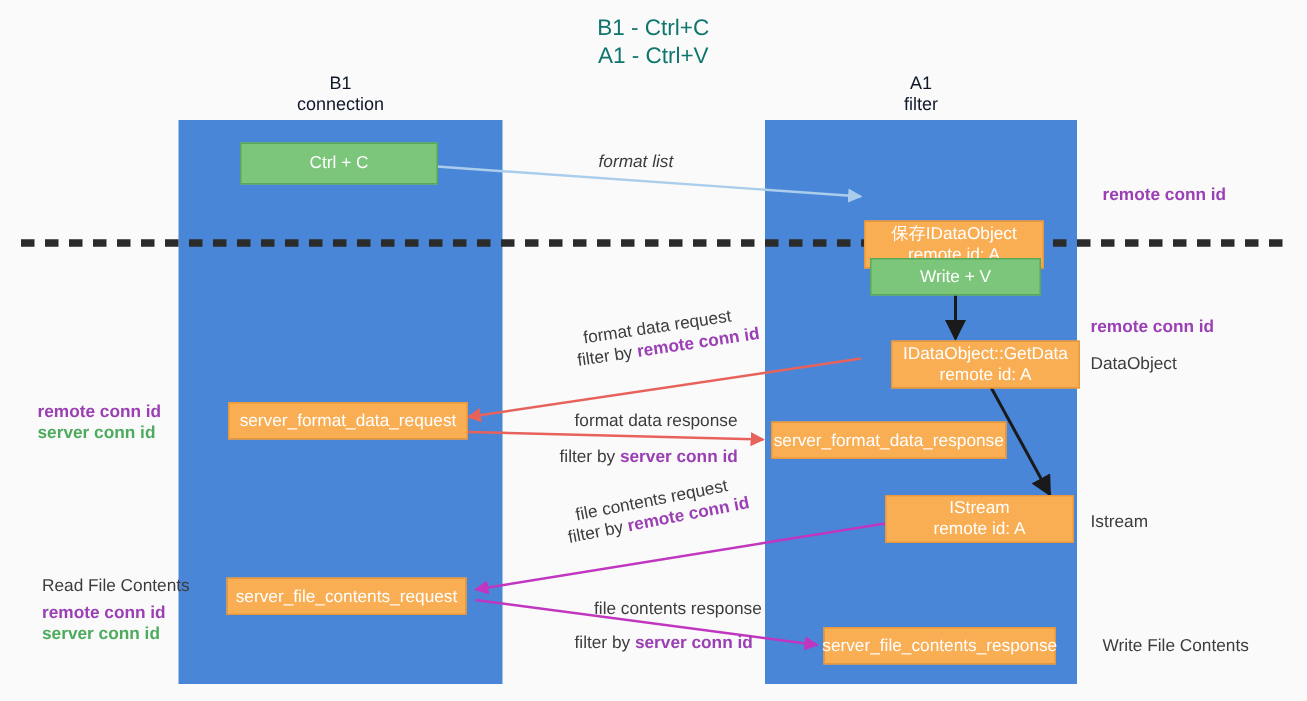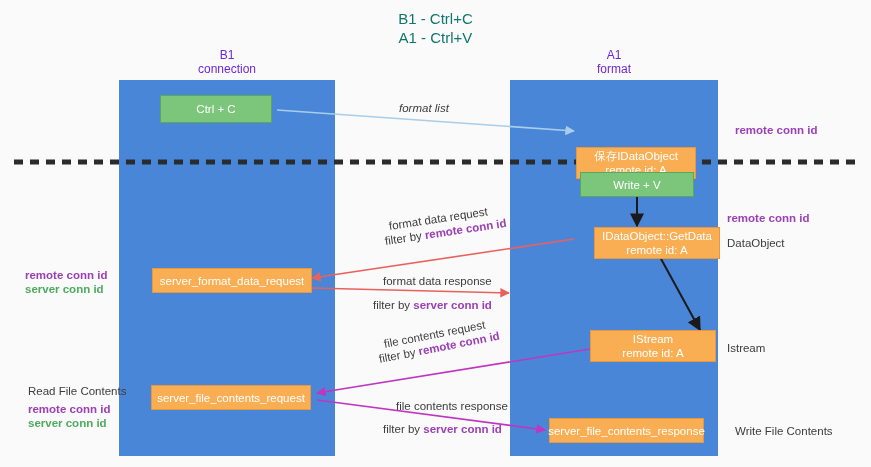--- a/index.html
+++ b/index.html
@@ -29,21 +29,21 @@
     text-align: center;
     font-size: 15px;
     color: #0f766e;
     line-height: 19px;
   }
 
   
   .col-head {
     text-align: center;
     font-size: 12px;
-    color: #6d28d9;
+    color: #0f172a;
     line-height: 14px;
   }
 
   
   .lane {
     background: #4a86d8;
   }
 
   
   .node {
@@ -92,21 +92,21 @@
     <div>B1 - Ctrl+C</div>
     <div>A1 - Ctrl+V</div>
   </div>
 
   <div class="abs col-head" style="left:119px; top:48px; width:216px;">
     <div>B1</div>
     <div>connection</div>
   </div>
   <div class="abs col-head" style="left:510px; top:48px; width:208px;">
     <div>A1</div>
-    <div>format</div>
+    <div>filter</div>
   </div>
 
   <div class="abs lane" style="left:119px; top:80px; width:216px; height:376px;"></div>
   <div class="abs lane" style="left:510px; top:80px; width:208px; height:376px;"></div>
 
   <svg class="abs" style="left:0; top:0;" width="871" height="467">
     <defs>
       <marker id="ah-blue" viewBox="0 0 10 10" refX="9" refY="5" markerWidth="6" markerHeight="6" orient="auto-start-reverse">
         <path d="M 0 0 L 10 5 L 0 10 z" fill="#a9cdea"></path>
       </marker>
@@ -131,21 +131,21 @@
 
     <line x1="312" y1="288" x2="509" y2="293" stroke="#e8625c" stroke-width="1.6" marker-end="url(#ah-red)"></line>
 
     <line x1="660" y1="257" x2="700" y2="330" stroke="#1a1a1a" stroke-width="2" marker-end="url(#ah-black)"></line>
 
     <line x1="590" y1="349" x2="317" y2="393" stroke="#c036bf" stroke-width="1.6" marker-end="url(#ah-magenta)"></line>
 
     <line x1="317" y1="400" x2="545" y2="430" stroke="#c036bf" stroke-width="1.6" marker-end="url(#ah-magenta)"></line>
   </svg>
 
-  <div class="abs node green" style="left:160px; top:95px; width:112px; height:28px;">
+  <div class="abs node green" style="left:160px; top:95px; width:132px; height:28px;">
     <span>Ctrl + C</span>
   </div>
 
   <div class="abs node orange" style="left:576px; top:115px; width:120px; height:32px;margin-top:32px;">
     <span>保存IDataObject</span>
     <span>remote id: A</span>
   </div>
 
   <div class="abs node green" style="left:580px; top:172px; width:114px; height:25px;">
     <span>Write + V</span>
@@ -153,20 +153,23 @@
 
   <div class="abs node orange" style="left:594px; top:227px; width:126px; height:32px;">
     <span>IDataObject::GetData</span>
     <span>remote id: A</span>
   </div>
 
   <div class="abs node orange" style="left:152px; top:268px; width:160px; height:25px;">
     <span>server_format_data_request</span>
   </div>
 
+  <div class="abs node orange" style="left:514px; top:281px; width:157px; height:25px;">
+    <span>server_format_data_response</span>
+  </div>
 
   <div class="abs node orange" style="left:590px; top:330px; width:126px; height:32px;">
     <span>IStream</span>
     <span>remote id: A</span>
   </div>
 
   <div class="abs node orange" style="left:151px; top:385px; width:160px; height:25px;">
     <span>server_file_contents_request</span>
   </div>
 

